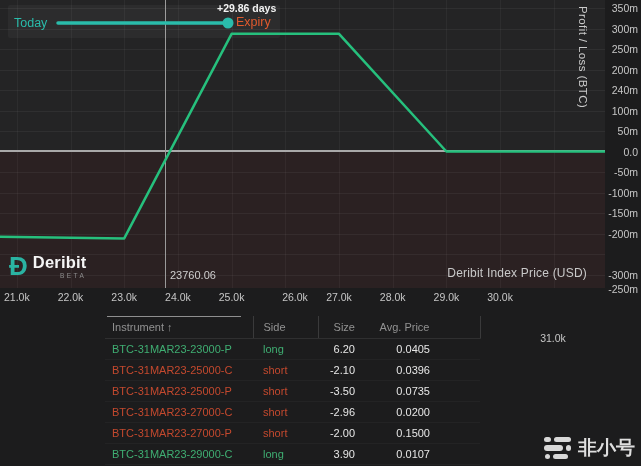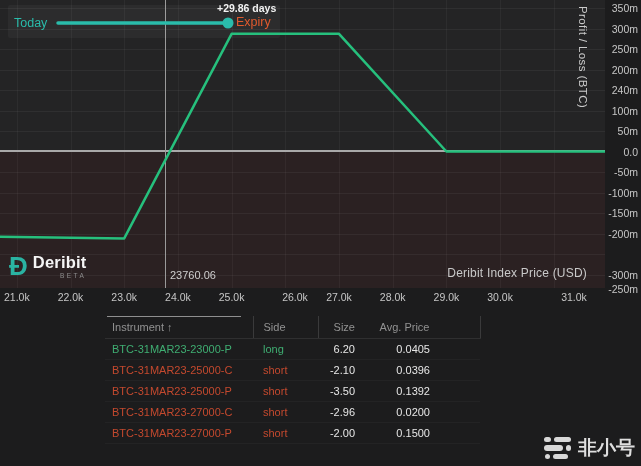--- a/index.html
+++ b/index.html
@@ -136,21 +136,21 @@
     <div class="x-tick" style="left: 16.8px;">21.0k</div>
     <div class="x-tick" style="left: 70.5px;">22.0k</div>
     <div class="x-tick" style="left: 124.2px;">23.0k</div>
     <div class="x-tick" style="left: 177.9px;">24.0k</div>
     <div class="x-tick" style="left: 231.6px;">25.0k</div>
     <div class="x-tick" style="left: 286px; margin-left: 9px;">26.0k</div>
     <div class="x-tick" style="left: 339px;">27.0k</div>
     <div class="x-tick" style="left: 392.7px;">28.0k</div>
     <div class="x-tick" style="left: 446.4px;">29.0k</div>
     <div class="x-tick" style="left: 500.1px;">30.0k</div>
-    <div class="x-tick" style="left: 574px;">31.0k</div>
+    <div class="x-tick" style="left: 553px; margin-top: 41px;">31.0k</div>
   </div>
 
 <div class="table-wrap">
   <table>
     <colgroup>
         <col class="c1">
         <col class="c2">
         <col class="c3">
         <col class="c4">
       </colgroup>
@@ -175,33 +175,39 @@
         <tr>
           <td class="al t-red">BTC-31MAR23-25000-C</td>
           <td class="sl t-red">short</td>
           <td class="nr t-num">-2.10</td>
           <td class="ar t-num">0.0396</td>
         </tr>
         <tr>
           <td class="al t-red">BTC-31MAR23-25000-P</td>
           <td class="sl t-red">short</td>
           <td class="nr t-num">-3.50</td>
-          <td class="ar t-num">0.1392</td>
+          <td class="ar t-num">0.0735</td>
         </tr>
         <tr>
           <td class="al t-red">BTC-31MAR23-27000-C</td>
           <td class="sl t-red">short</td>
           <td class="nr t-num">-2.96</td>
           <td class="ar t-num">0.0200</td>
         </tr>
         <tr>
           <td class="al t-red">BTC-31MAR23-27000-P</td>
           <td class="sl t-red">short</td>
           <td class="nr t-num">-2.00</td>
           <td class="ar t-num">0.1500</td>
+        </tr>
+        <tr>
+          <td class="al t-green">BTC-31MAR23-29000-C</td>
+          <td class="sl t-green">long</td>
+          <td class="nr t-num">3.90</td>
+          <td class="ar t-num">0.0107</td>
         </tr>
       </tbody>
   </table>
 </div>
 
 <div class="watermark">
   <span class="wm-icon">
     <i class="wm-b1a"></i>
       <i class="wm-b1b"></i>
       <i class="wm-b2a"></i>

